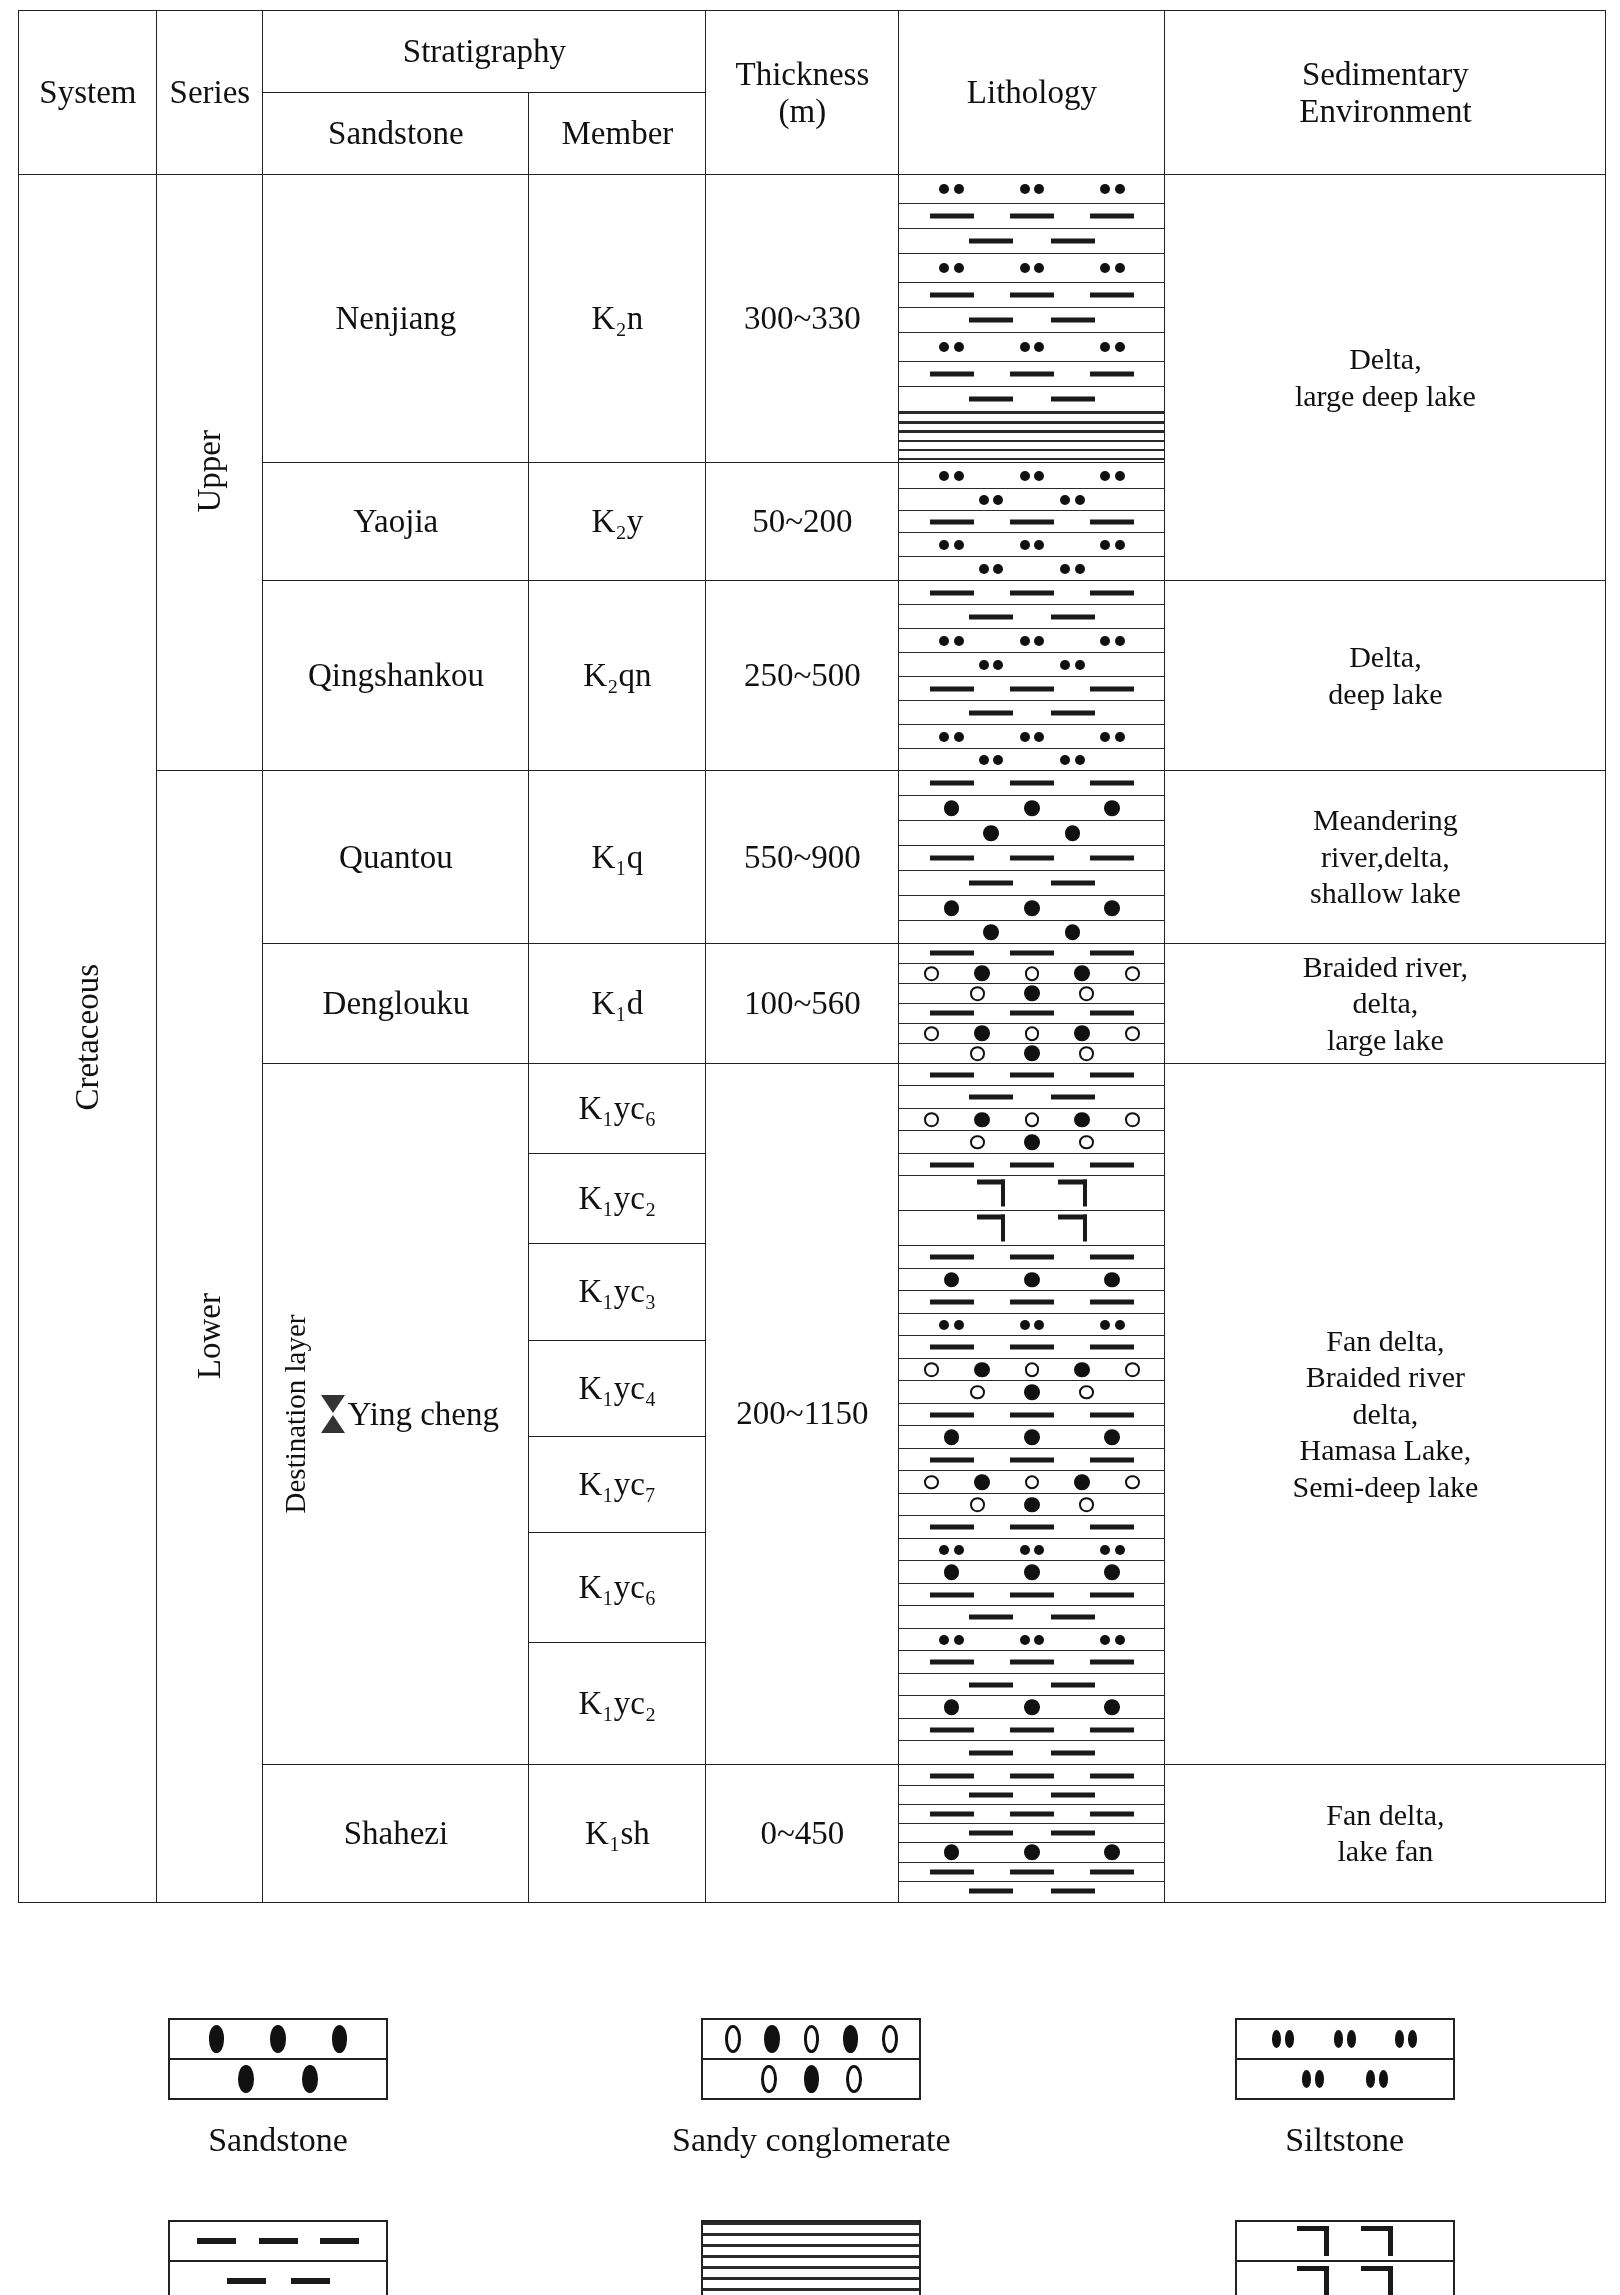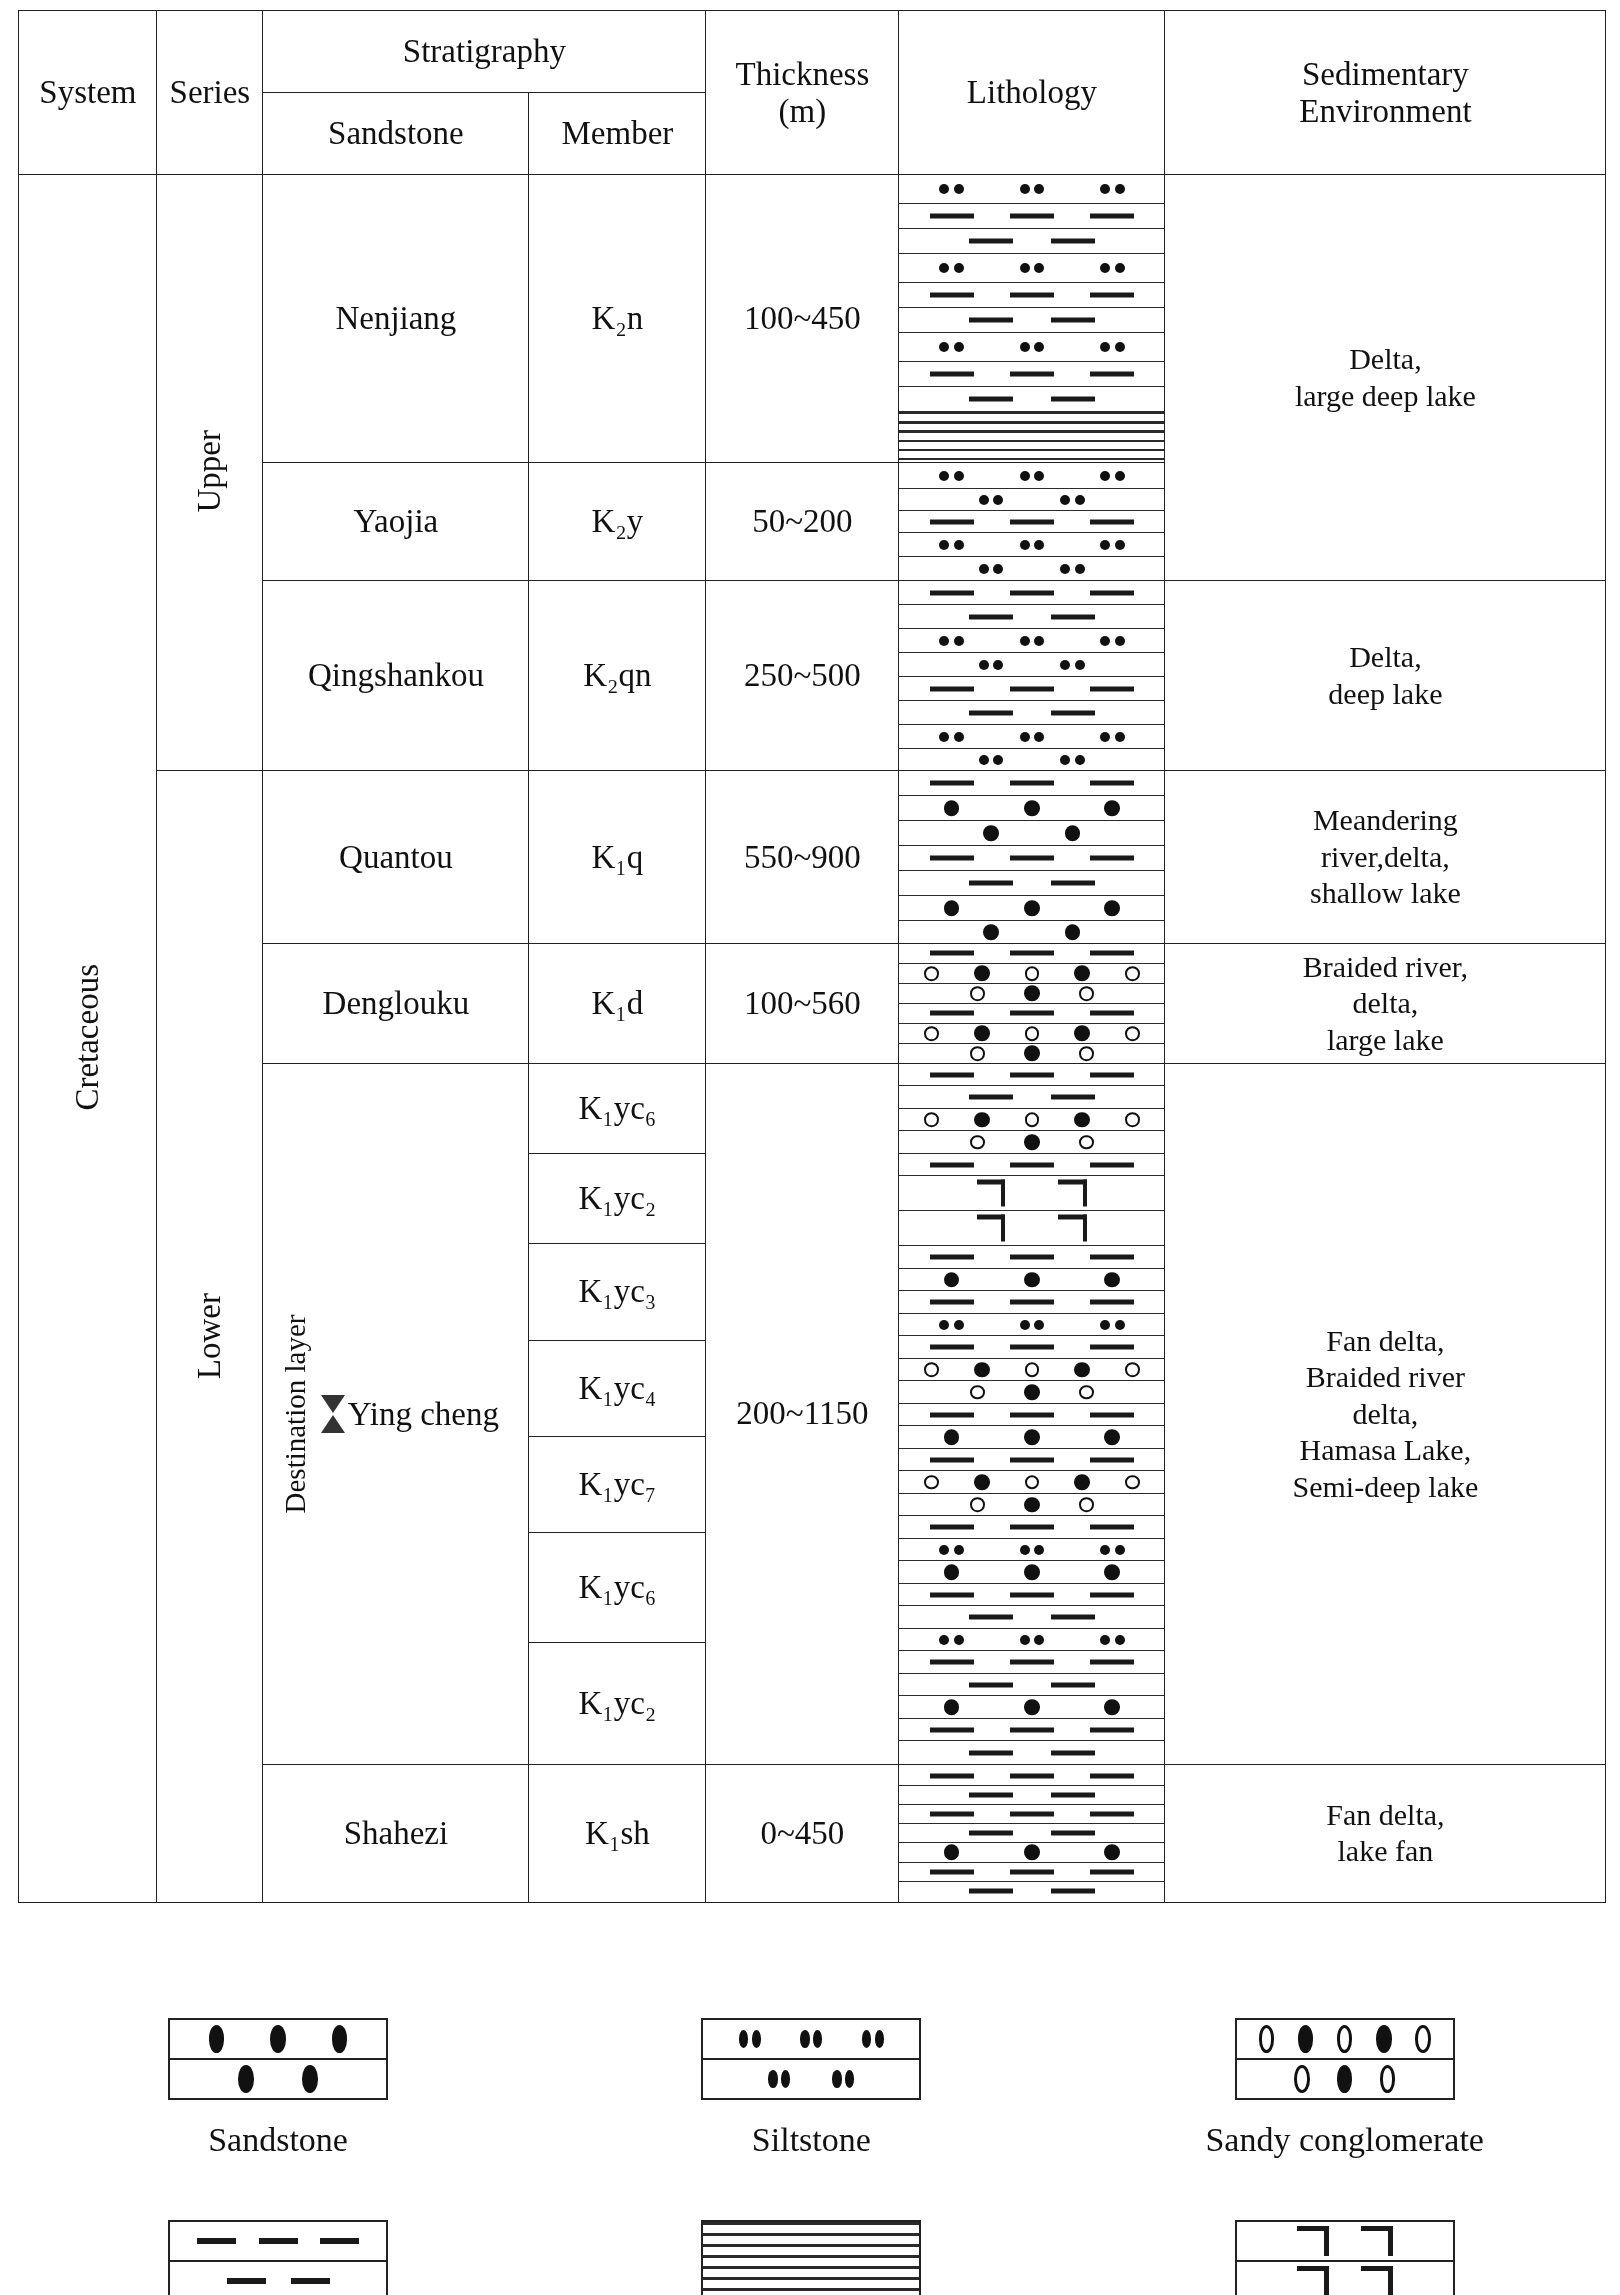--- a/index.html
+++ b/index.html
@@ -160,21 +160,21 @@
 
     <tr>
       <td rowspan="14">
         <span class="vert">Cretaceous</span>
       </td>
       <td rowspan="3">
         <span class="vert">Upper</span>
       </td>
       <td class="fmt cellpad" style="height:204px">Nenjiang</td>
       <td class="mem cellpad">K₂n</td>
-      <td class="thk cellpad">100~450</td>
+      <td class="thk cellpad">300~330</td>
       <td class="lithcell">
         <div class="lithstack">
           <div class="band" style="height:29px">
                 <div class="marks">
                   <span class="ddot">
                     <i></i>
                     <i></i>
                   </span>
                   <span class="ddot">
                     <i></i>
@@ -905,20 +905,38 @@
               <span class="legsdot"></span>
               <span class="legsdot"></span>
               <span class="legsdot"></span>
             </div>
           <div class="half inset">
               <span class="legsdot"></span>
               <span class="legsdot"></span>
             </div>
         </div>
         <div class="leglabel">Sandstone</div>
+      </div>
+
+      <div class="legitem">
+        <div class="legbox">
+          <div class="half top" style="padding:0 10px">
+              <span class="legocirc"></span>
+              <span class="legsdot"></span>
+              <span class="legocirc"></span>
+              <span class="legsdot"></span>
+              <span class="legocirc"></span>
+            </div>
+          <div class="half inset">
+              <span class="legocirc"></span>
+              <span class="legsdot"></span>
+              <span class="legocirc"></span>
+            </div>
+        </div>
+        <div class="leglabel">Sandy conglomerate</div>
       </div>
 
       <div class="legitem">
         <div class="legbox">
           <div class="half top">
               <span class="legddot">
                 <i></i>
                 <i></i>
               </span>
               <span class="legddot">
@@ -937,38 +955,20 @@
               </span>
               <span class="legddot">
                 <i></i>
                 <i></i>
               </span>
             </div>
         </div>
         <div class="leglabel">Siltstone</div>
       </div>
 
-      <div class="legitem">
-        <div class="legbox">
-          <div class="half top" style="padding:0 10px">
-              <span class="legocirc"></span>
-              <span class="legsdot"></span>
-              <span class="legocirc"></span>
-              <span class="legsdot"></span>
-              <span class="legocirc"></span>
-            </div>
-          <div class="half inset">
-              <span class="legocirc"></span>
-              <span class="legsdot"></span>
-              <span class="legocirc"></span>
-            </div>
-        </div>
-        <div class="leglabel">Sandy conglomerate</div>
-      </div>
-
     </div>
 
     <div class="legspacer"></div>
 
     <div class="legrow">
 
       <div class="legitem">
         <div class="legbox">
           <div class="half top">
               <span class="legdash"></span>

